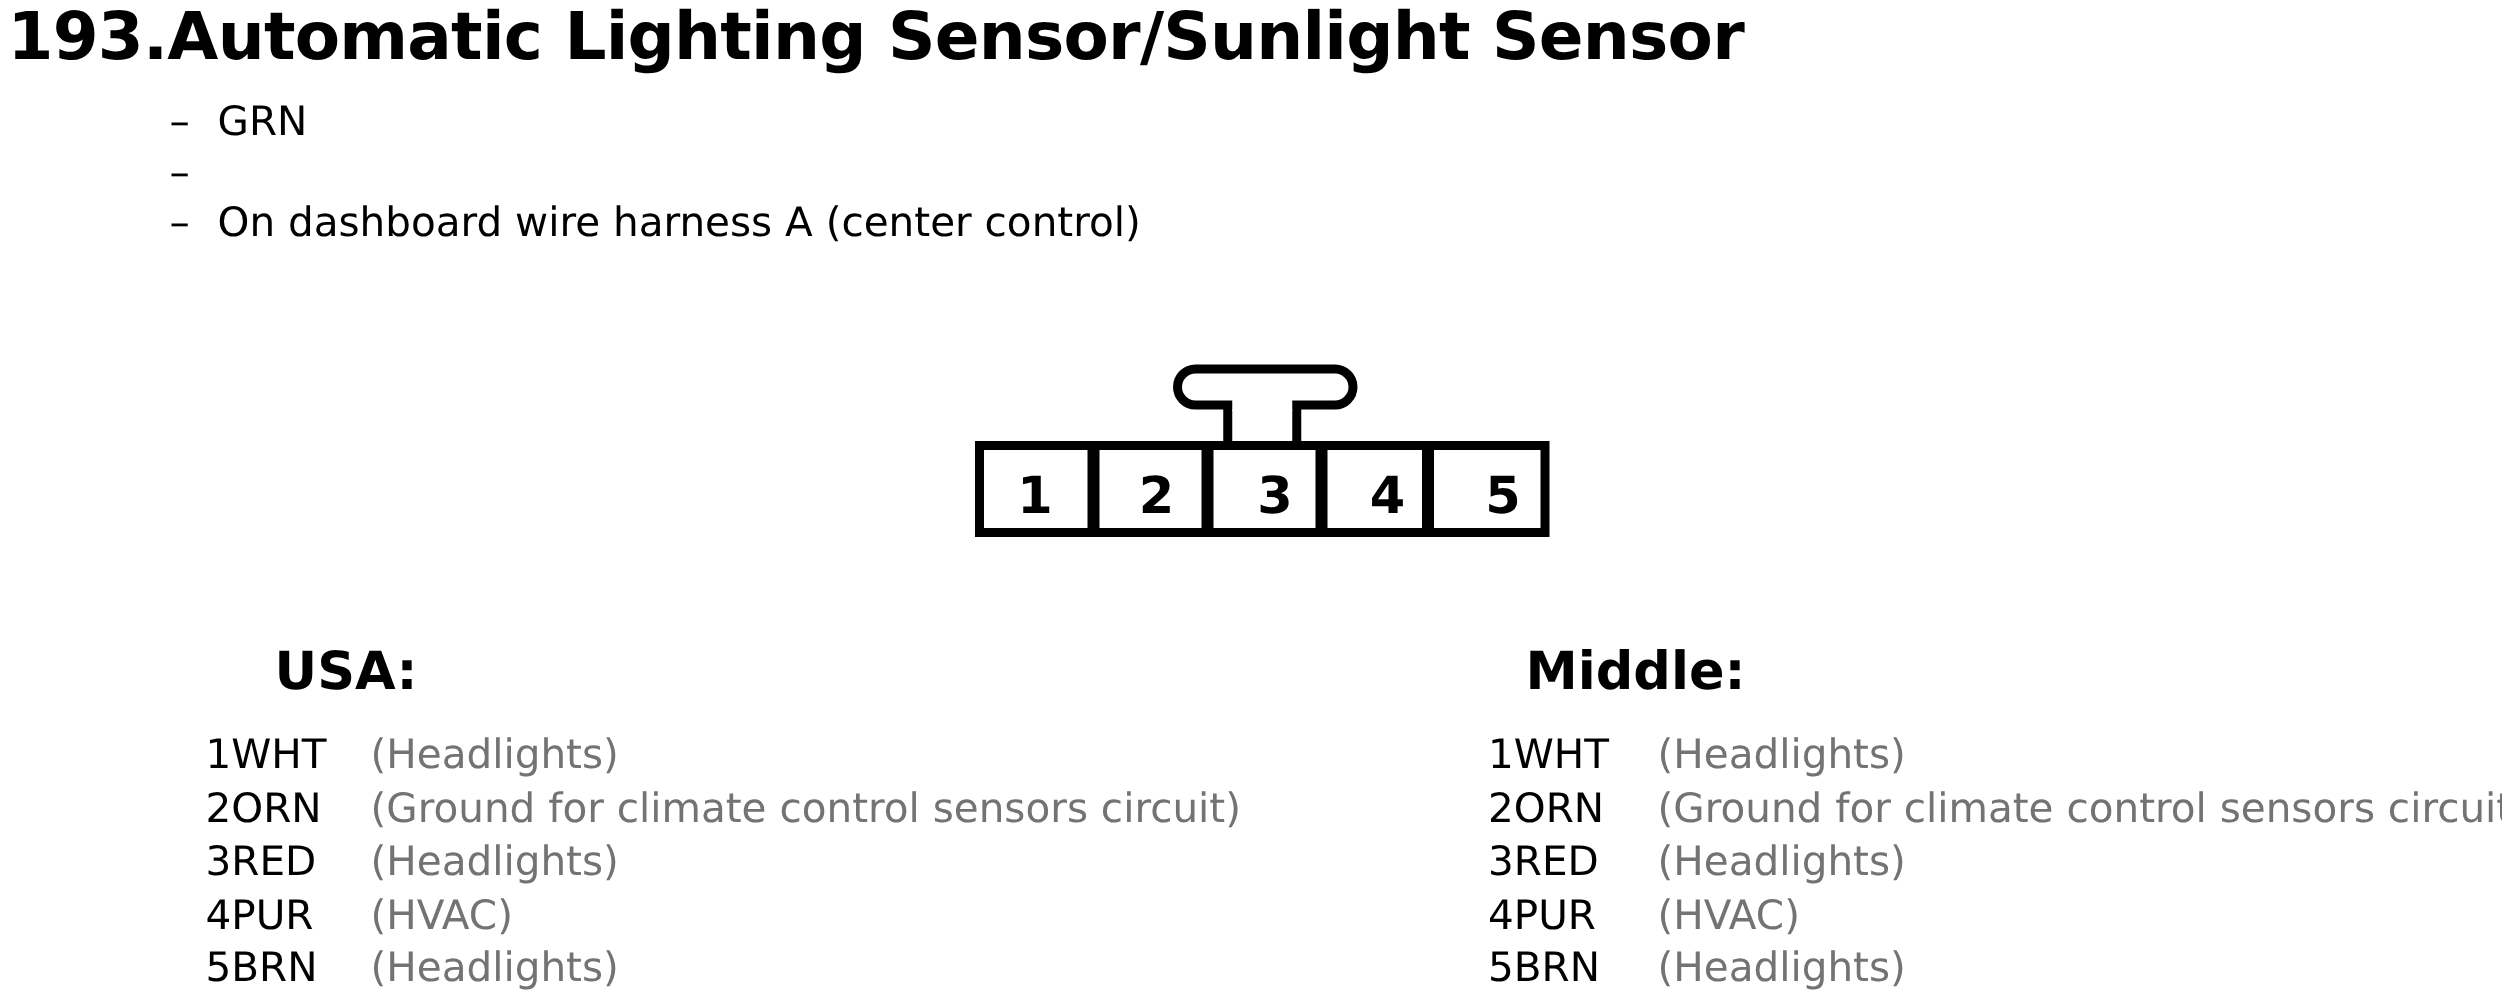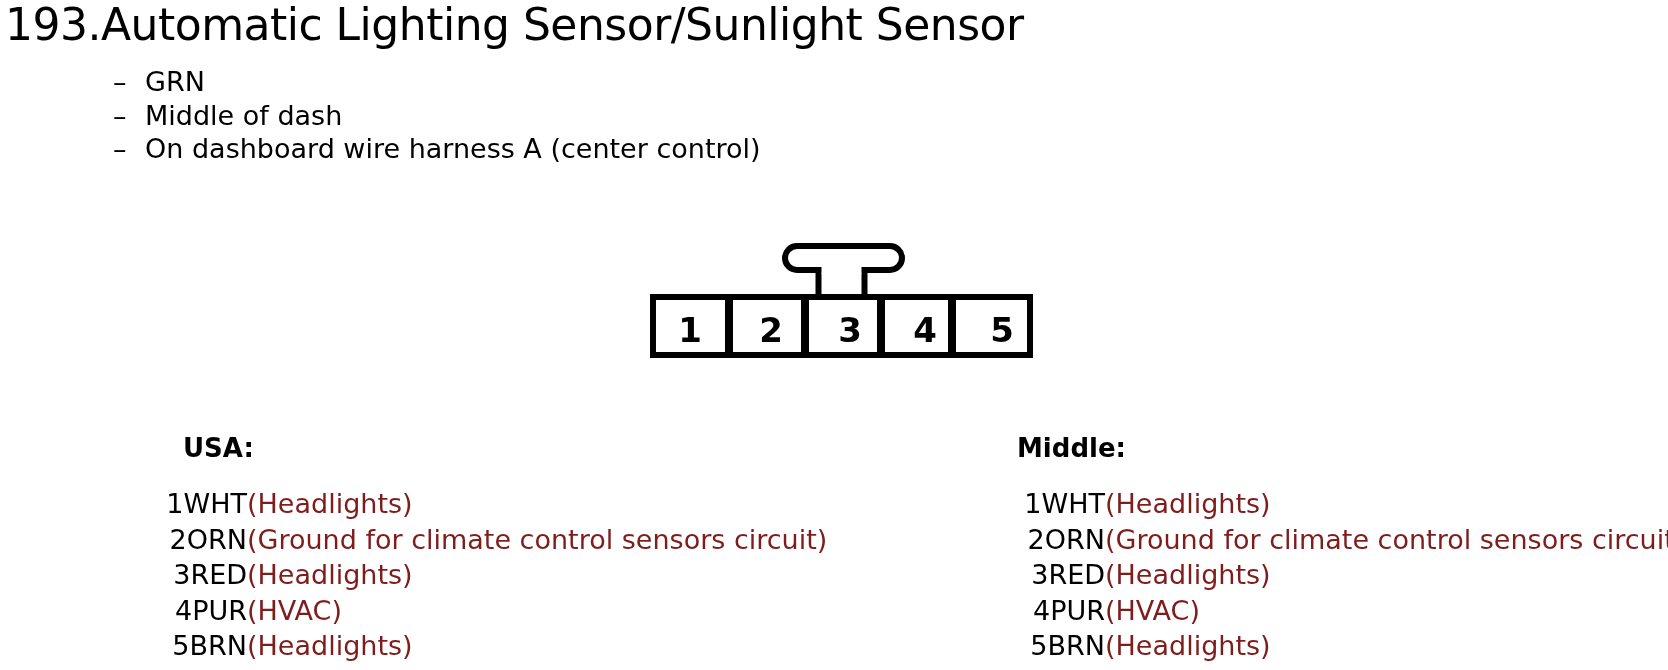--- a/index.html
+++ b/index.html
@@ -10,21 +10,21 @@
     overflow: hidden;
     font-family: "DejaVu Sans", sans-serif;
     color: #000000;
   }
   .abs { position: absolute; }
 
   
   .page-title {
     left: 5px; top: 0;
     font-size: 44px; line-height: 50px;
-    font-weight: normal;
+    font-weight: bold;
     letter-spacing: -0.5px;
     white-space: nowrap;
   }
 
   
   .notes {
     left: 113px; top: 65px;
     font-size: 27px; line-height: 33.5px;
     white-space: nowrap;
   }
@@ -34,52 +34,51 @@
   
   .connector-wrap { left: 630px; top: 230px; width: 420px; height: 140px; }
   .pin-num {
     font-family: "DejaVu Sans", sans-serif;
     font-weight: bold;
     font-size: 34px;
   }
 
   
   .section-heading {
-    font-size: 26px; line-height: 40px;
+    font-size: 35px; line-height: 40px;
     font-weight: bold;
     white-space: nowrap;
   }
   .heading-usa    { left: 183px;  top: 428px; }
   .heading-canada { left: 1017px; top: 428px; }
 
   .pin-rows {
     font-size: 27px; line-height: 35.5px;
     white-space: nowrap;
   }
   .rows-usa    { left: 137px; top: 486px; }
   .rows-canada { left: 992px; top: 486px; }
   .pin-row { display: flex; }
   .rows-usa    .pin-label { width: 110px; flex: 0 0 110px; }
   .rows-canada .pin-label { width: 113px; flex: 0 0 113px; }
-  .pin-label { color: #000000; text-align: right; }
-  .pin-desc  { color: #7f1d1d; }
+  .pin-label { color: #000000; }
+  .pin-desc  { color: #737373; }
 </style>
 </head>
 <body>
 
 <div class="abs page-title">193.Automatic Lighting Sensor/Sunlight Sensor</div>
 
 <div class="abs notes">
   <div class="note-row">
     <span class="note-dash">–</span>
     <span>GRN</span>
   </div>
   <div class="note-row">
     <span class="note-dash">–</span>
-    <span>Middle of dash</span>
   </div>
   <div class="note-row">
     <span class="note-dash">–</span>
     <span>On dashboard wire harness A (center control)</span>
   </div>
 </div>
 
 <div class="abs connector-wrap">
   <svg width="420" height="140" viewBox="0 0 420 140">
 

